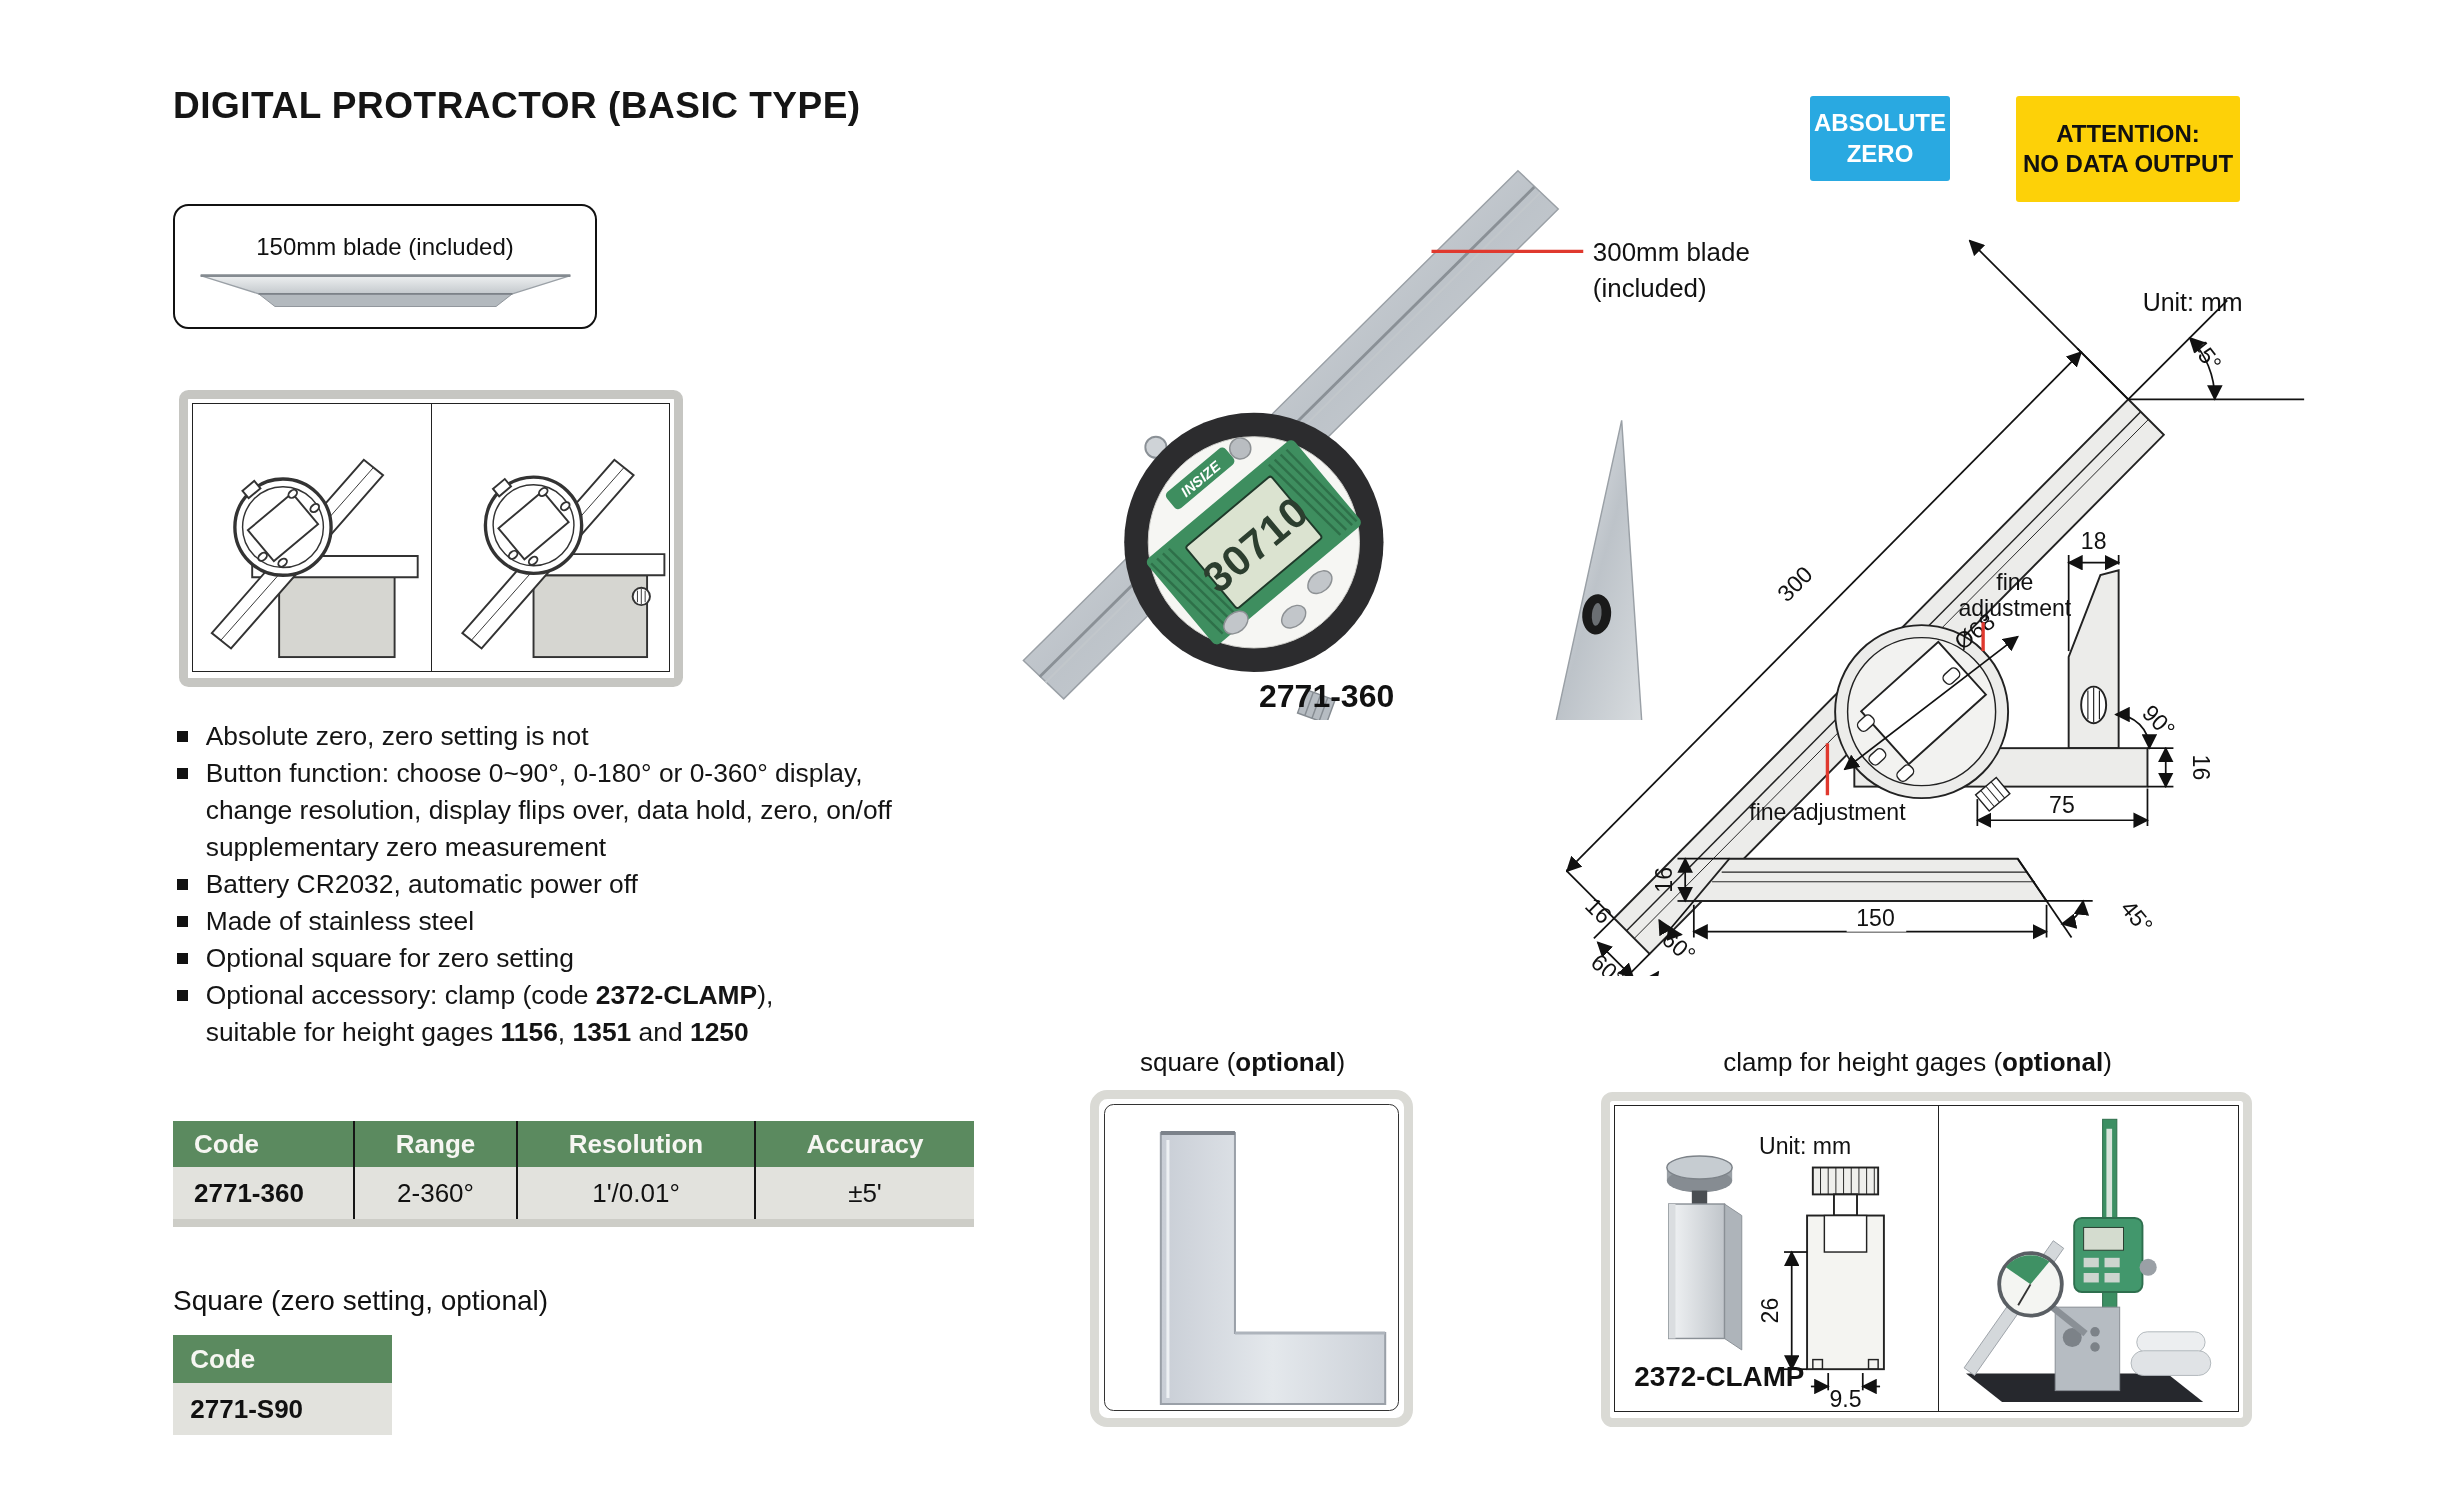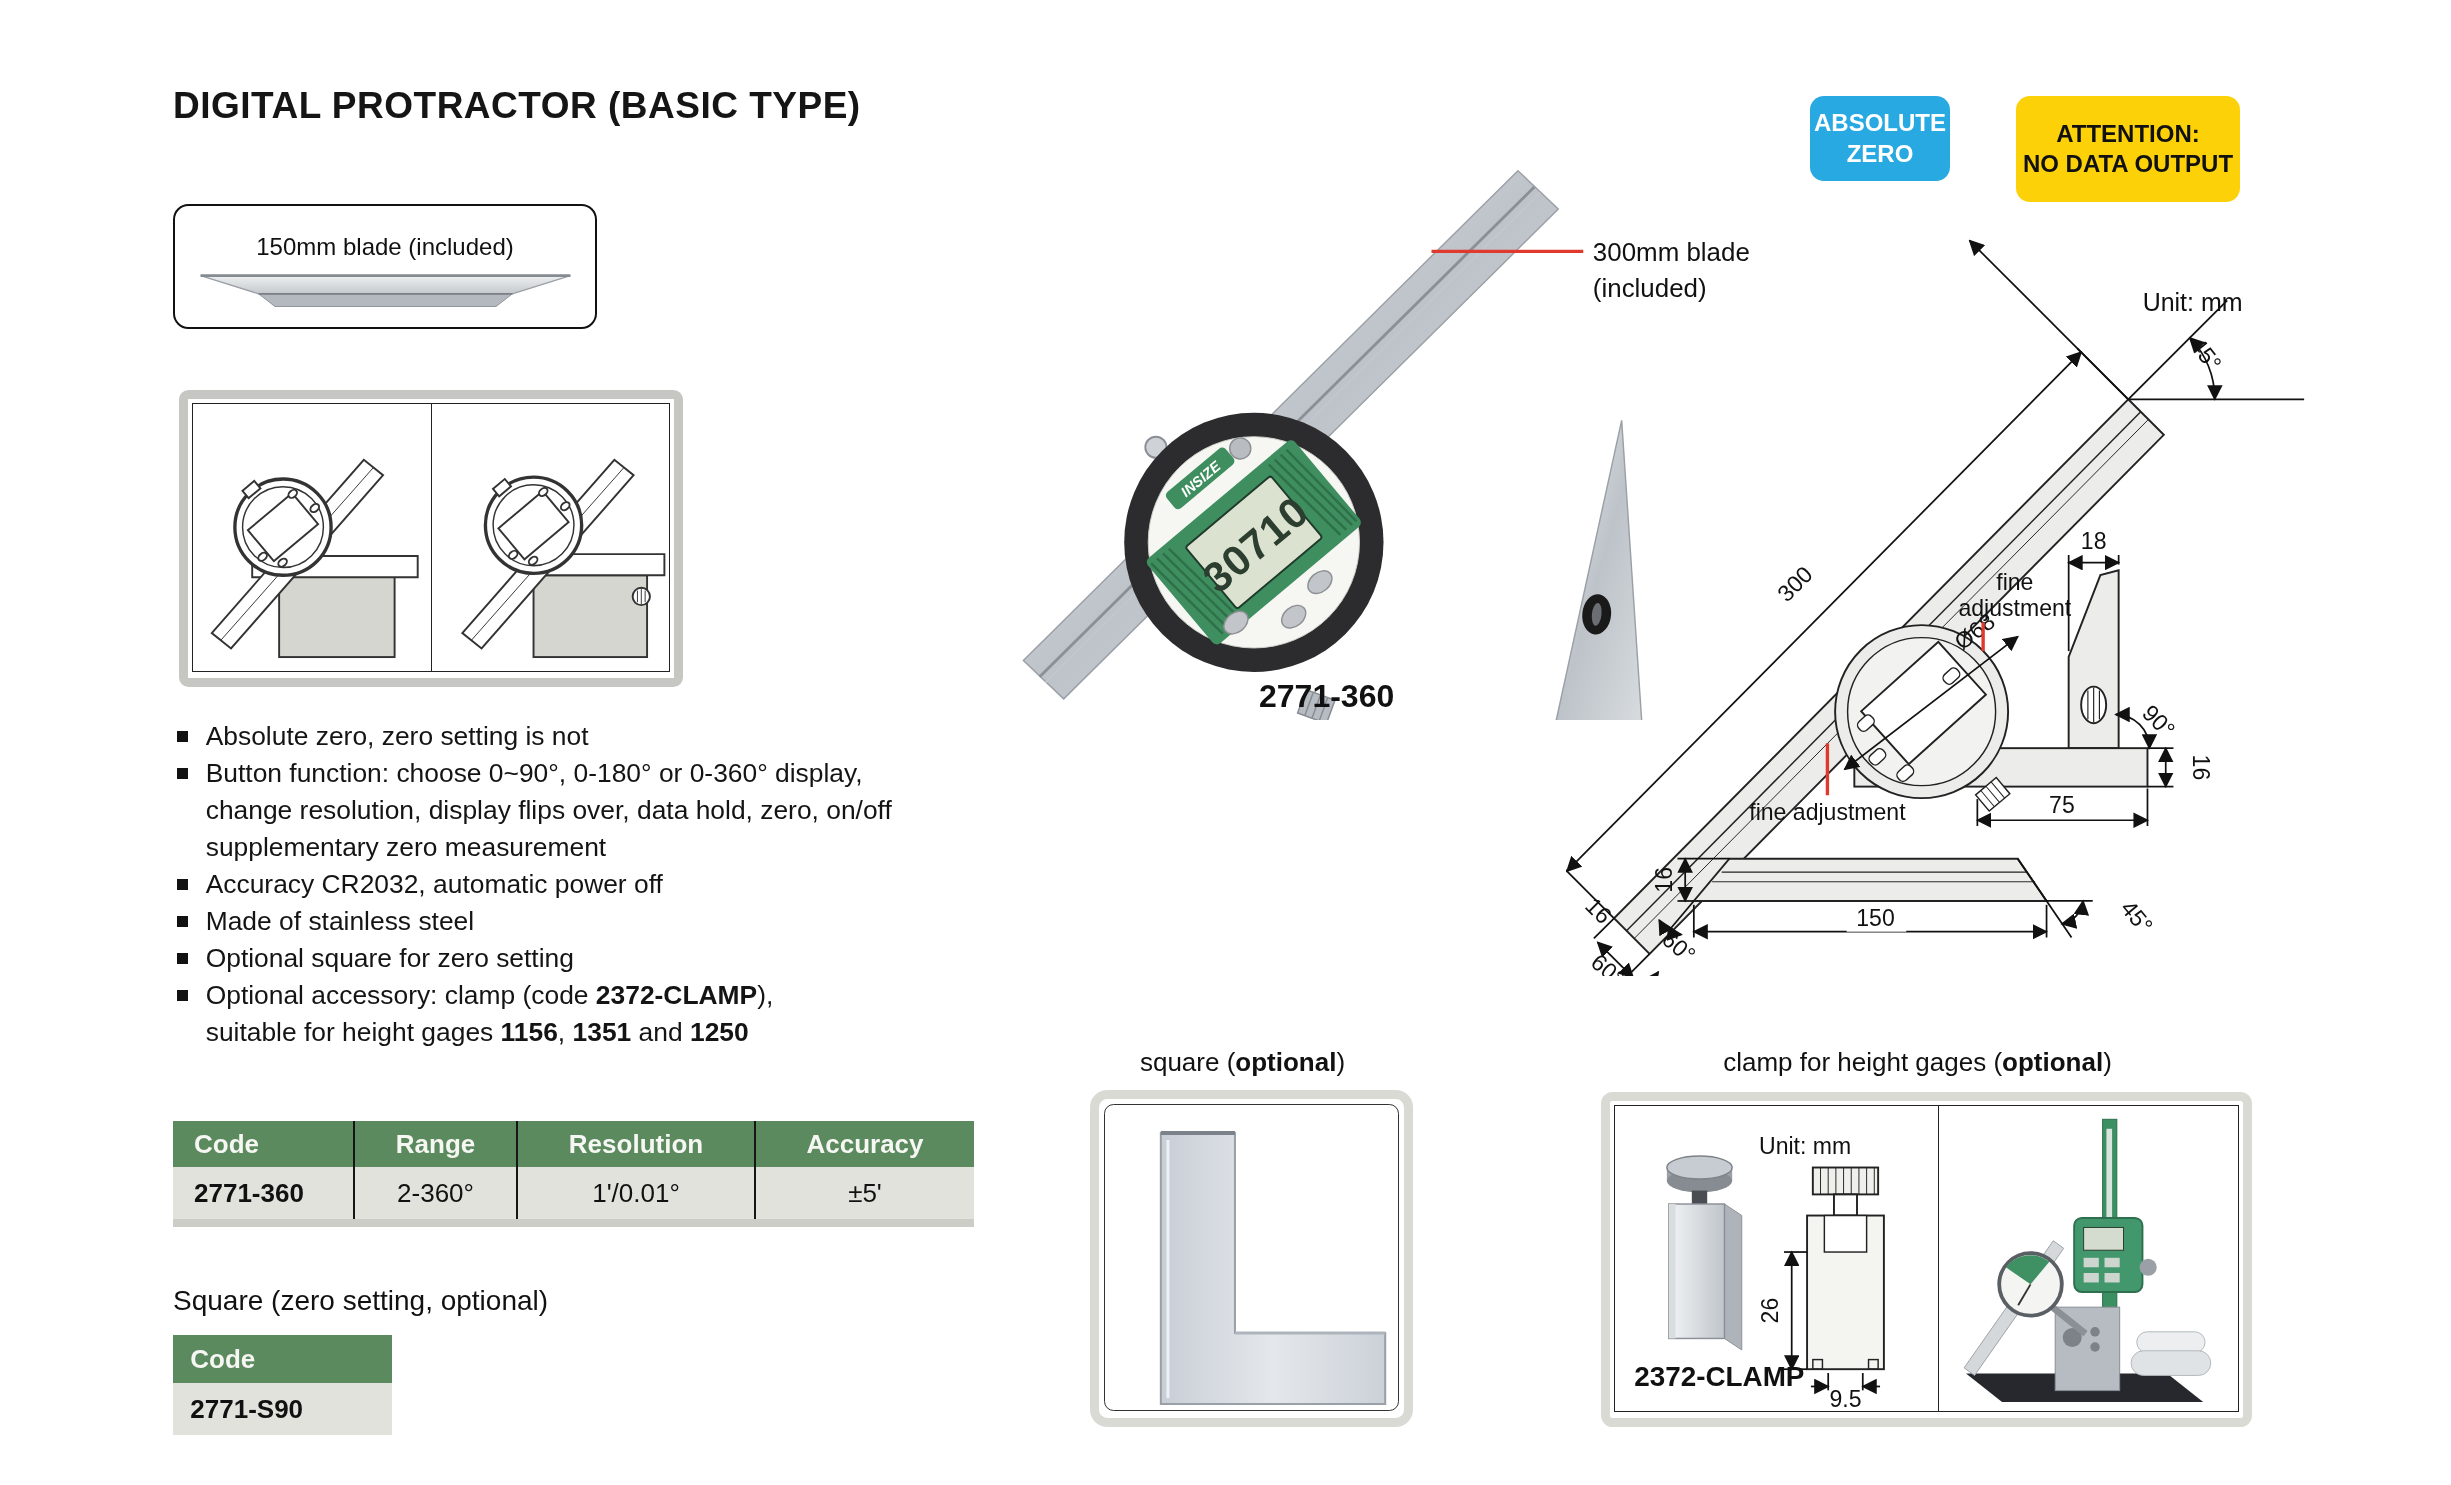--- a/index.html
+++ b/index.html
@@ -3,21 +3,21 @@
 <meta charset="utf-8">
 <style>
   html,body{margin:0;padding:0;background:#ffffff;}
   .page{position:relative;width:2452px;height:1485px;background:#fff;
         font-family:"Liberation Sans", sans-serif;color:#111;overflow:hidden;}
   .abs{position:absolute;}
   .b{font-weight:bold;}
   .page-title{font-size:37px;font-weight:bold;letter-spacing:0.5px;color:#151515;}
   
   .badge{display:flex;align-items:center;justify-content:center;text-align:center;
-         border-radius:14px;font-weight:bold;font-size:24px;line-height:1.26;}
+         border-radius:3px;font-weight:bold;font-size:24px;line-height:1.26;}
   .badge-blue{background:#29a9e1;color:#fff;}
   .badge-yellow{background:#fdd108;color:#111;}
   
   .blade-box{border:2.9px solid #111;border-radius:15.4px;background:#fff;}
   .blade-box .lbl{font-size:24px;text-align:center;margin-top:27px;}
   
   .illus-outer{border:9.6px solid #c6c6c2;border-radius:9.6px;background:#fff;}
   .illus-inner{border:1.9px solid #222;margin:3.8px;display:flex;height:calc(100% - 11.5px);}
   .illus-pane{flex:1;position:relative;}
   .illus-pane + .illus-pane{border-left:1.9px solid #222;}
@@ -140,21 +140,21 @@
     <div class="feature">
       <span class="fbullet"></span>
       <div>
         <div><span>Button function: choose 0~90°, 0-180° or 0-360° display,</span></div>
         <div><span>change resolution, display flips over, data hold, zero, on/off</span></div>
         <div><span>supplementary zero measurement</span></div>
       </div>
     </div>
     <div class="feature">
       <span class="fbullet"></span>
-      <div><span>Accuracy CR2032, automatic power off</span></div>
+      <div><span>Battery CR2032, automatic power off</span></div>
     </div>
     <div class="feature">
       <span class="fbullet"></span>
       <div><span>Made of stainless steel</span></div>
     </div>
     <div class="feature">
       <span class="fbullet"></span>
       <div><span>Optional square for zero setting</span></div>
     </div>
     <div class="feature">

